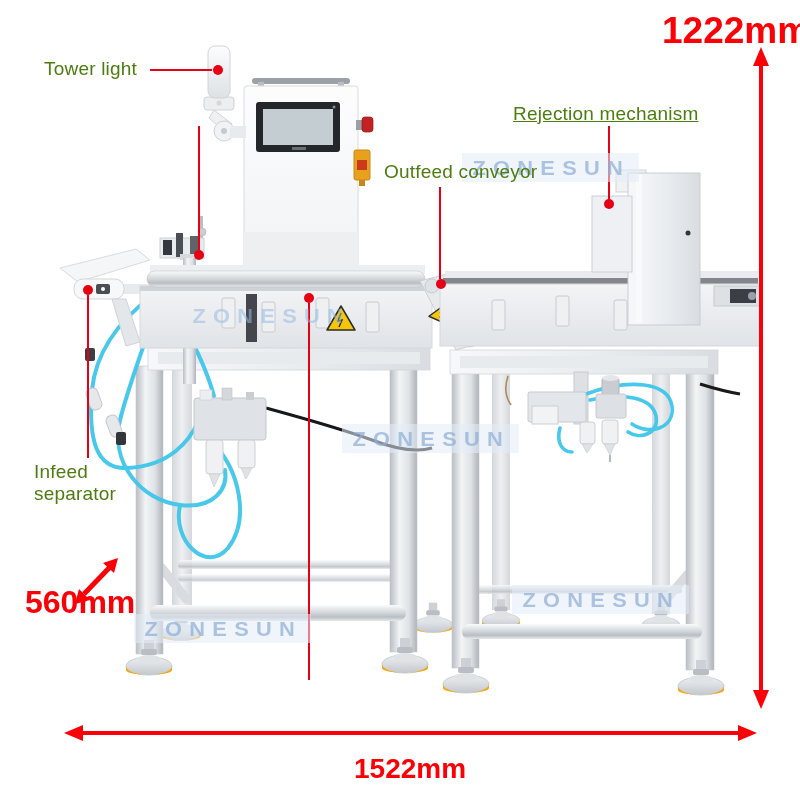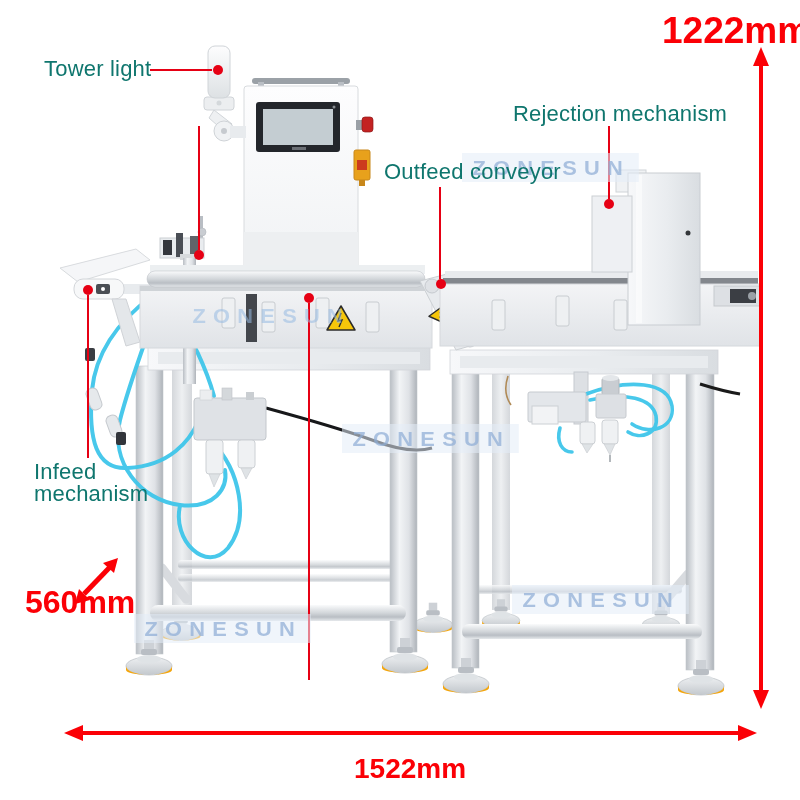--- a/index.html
+++ b/index.html
@@ -3,21 +3,21 @@
 <meta charset="utf-8">
 <style>
   * { margin:0; padding:0; box-sizing:border-box; }
   html,body { background:#ffffff; }
   .stage {
     position:relative; width:800px; height:800px; background:#ffffff;
     font-family:"Liberation Sans", sans-serif; overflow:hidden;
   }
   .machine-svg { position:absolute; left:0; top:0; width:800px; height:800px; }
   .label {
-    position:absolute; font-size:22px; color:#0f766e; letter-spacing:0.2px;
+    position:absolute; font-size:19px; color:#4d7c0f; letter-spacing:0.2px;
     white-space:nowrap; line-height:22px;
   }
   .label.center { text-align:left; white-space:normal; }
   .dim {
     position:absolute; font-weight:bold; color:#fb0006; font-size:37px;
     white-space:nowrap; letter-spacing:0px;
   }
   .wm {
     position:absolute; font-weight:bold; font-size:21px; letter-spacing:7px;
     color:rgba(143,173,214,0.72); background:rgba(227,237,248,0.55);
@@ -332,24 +332,24 @@
     </g>
   </svg>
 
   <div class="wm" style="left:462px; top:153px;">ZONESUN</div>
   <div class="wm bare" style="left:182px; top:301px;">ZONESUN</div>
   <div class="wm" style="left:342px; top:424px;">ZONESUN</div>
   <div class="wm" style="left:512px; top:585px;">ZONESUN</div>
   <div class="wm" style="left:134px; top:614px;">ZONESUN</div>
 
   <div class="label" style="left:44px; top:58px;">Tower light</div>
-  <div class="label" style="left:513px; top:103px;">Rejection mechanism</div>
+  <div class="label" style="left:513px; top:103px;text-decoration:underline;">Rejection mechanism</div>
   <div class="label" style="left:384px; top:161px;">Outfeed conveyor</div>
   <div class="label center" style="left:34px; top:461px; width:104px;">
     <div>Infeed</div>
-    <div>mechanism</div>
+    <div>separator</div>
   </div>
 
   <div class="dim" style="left:662px; top:10px;">1222mm</div>
   <div class="dim" style="left:25px; top:584px; font-size:32px;">560mm</div>
   <div class="dim" style="left:354px; top:753px; font-size:28px;">1522mm</div>
 
 </div>
 
 </body></html>

